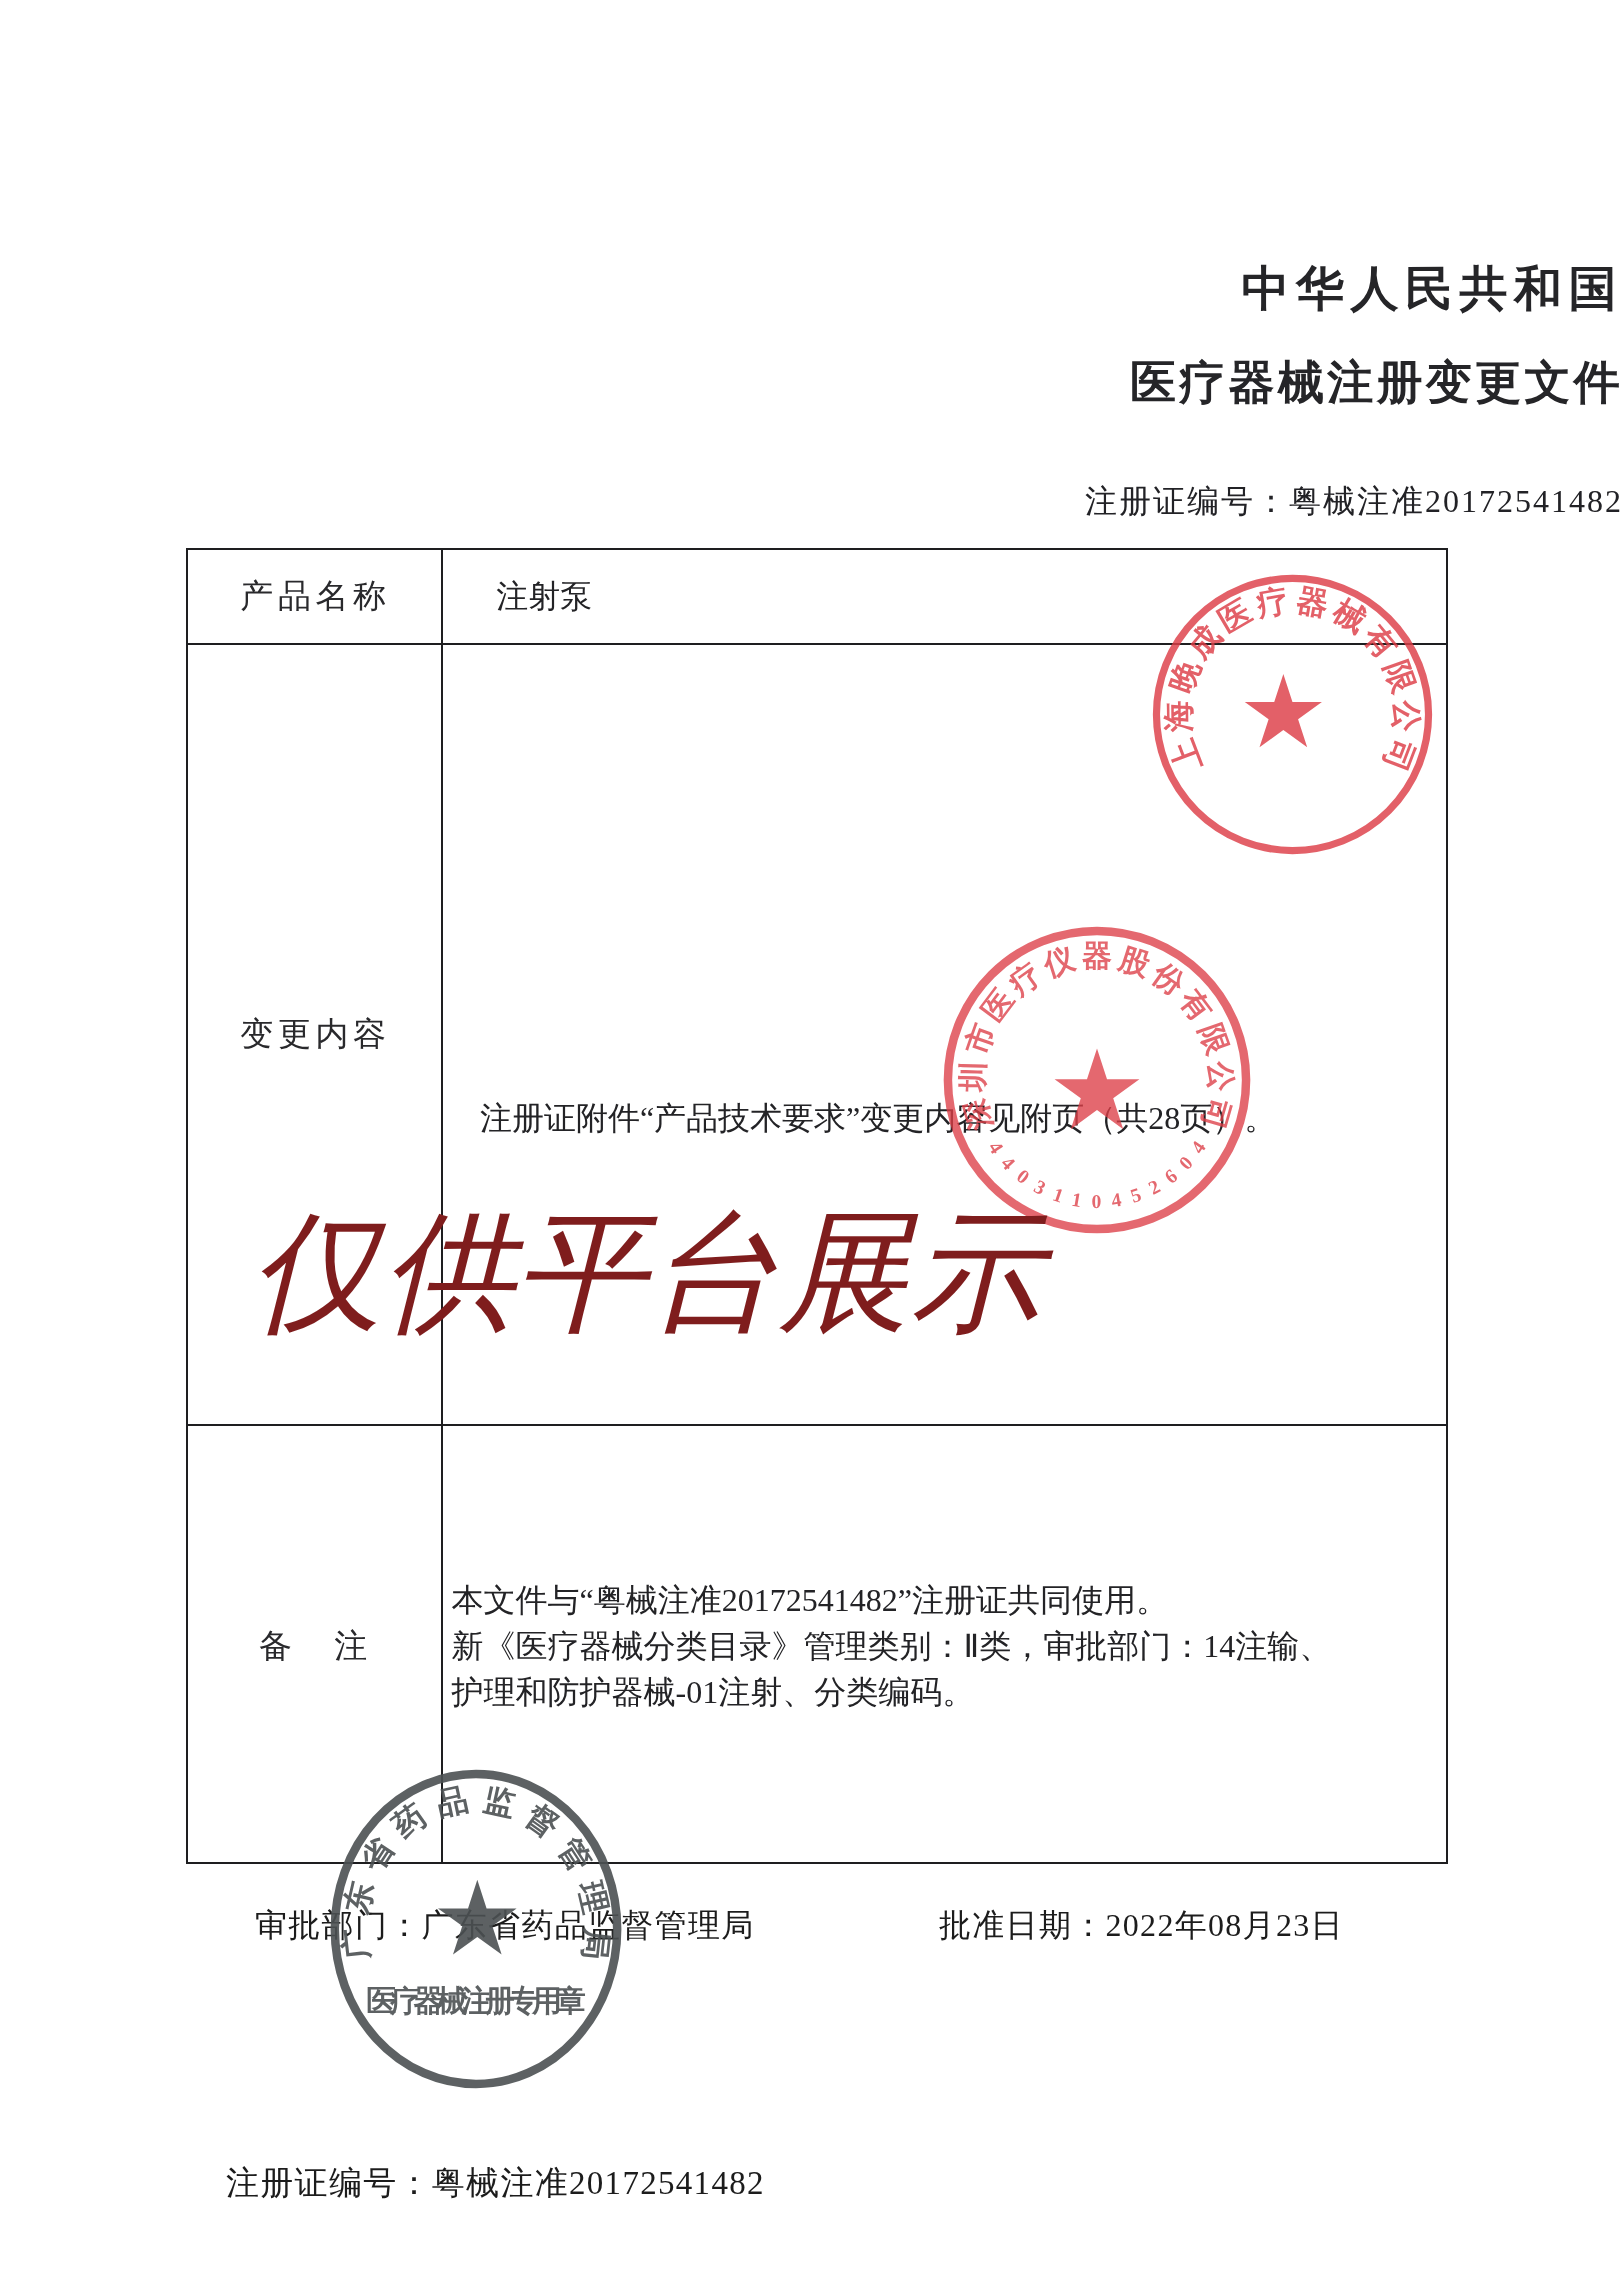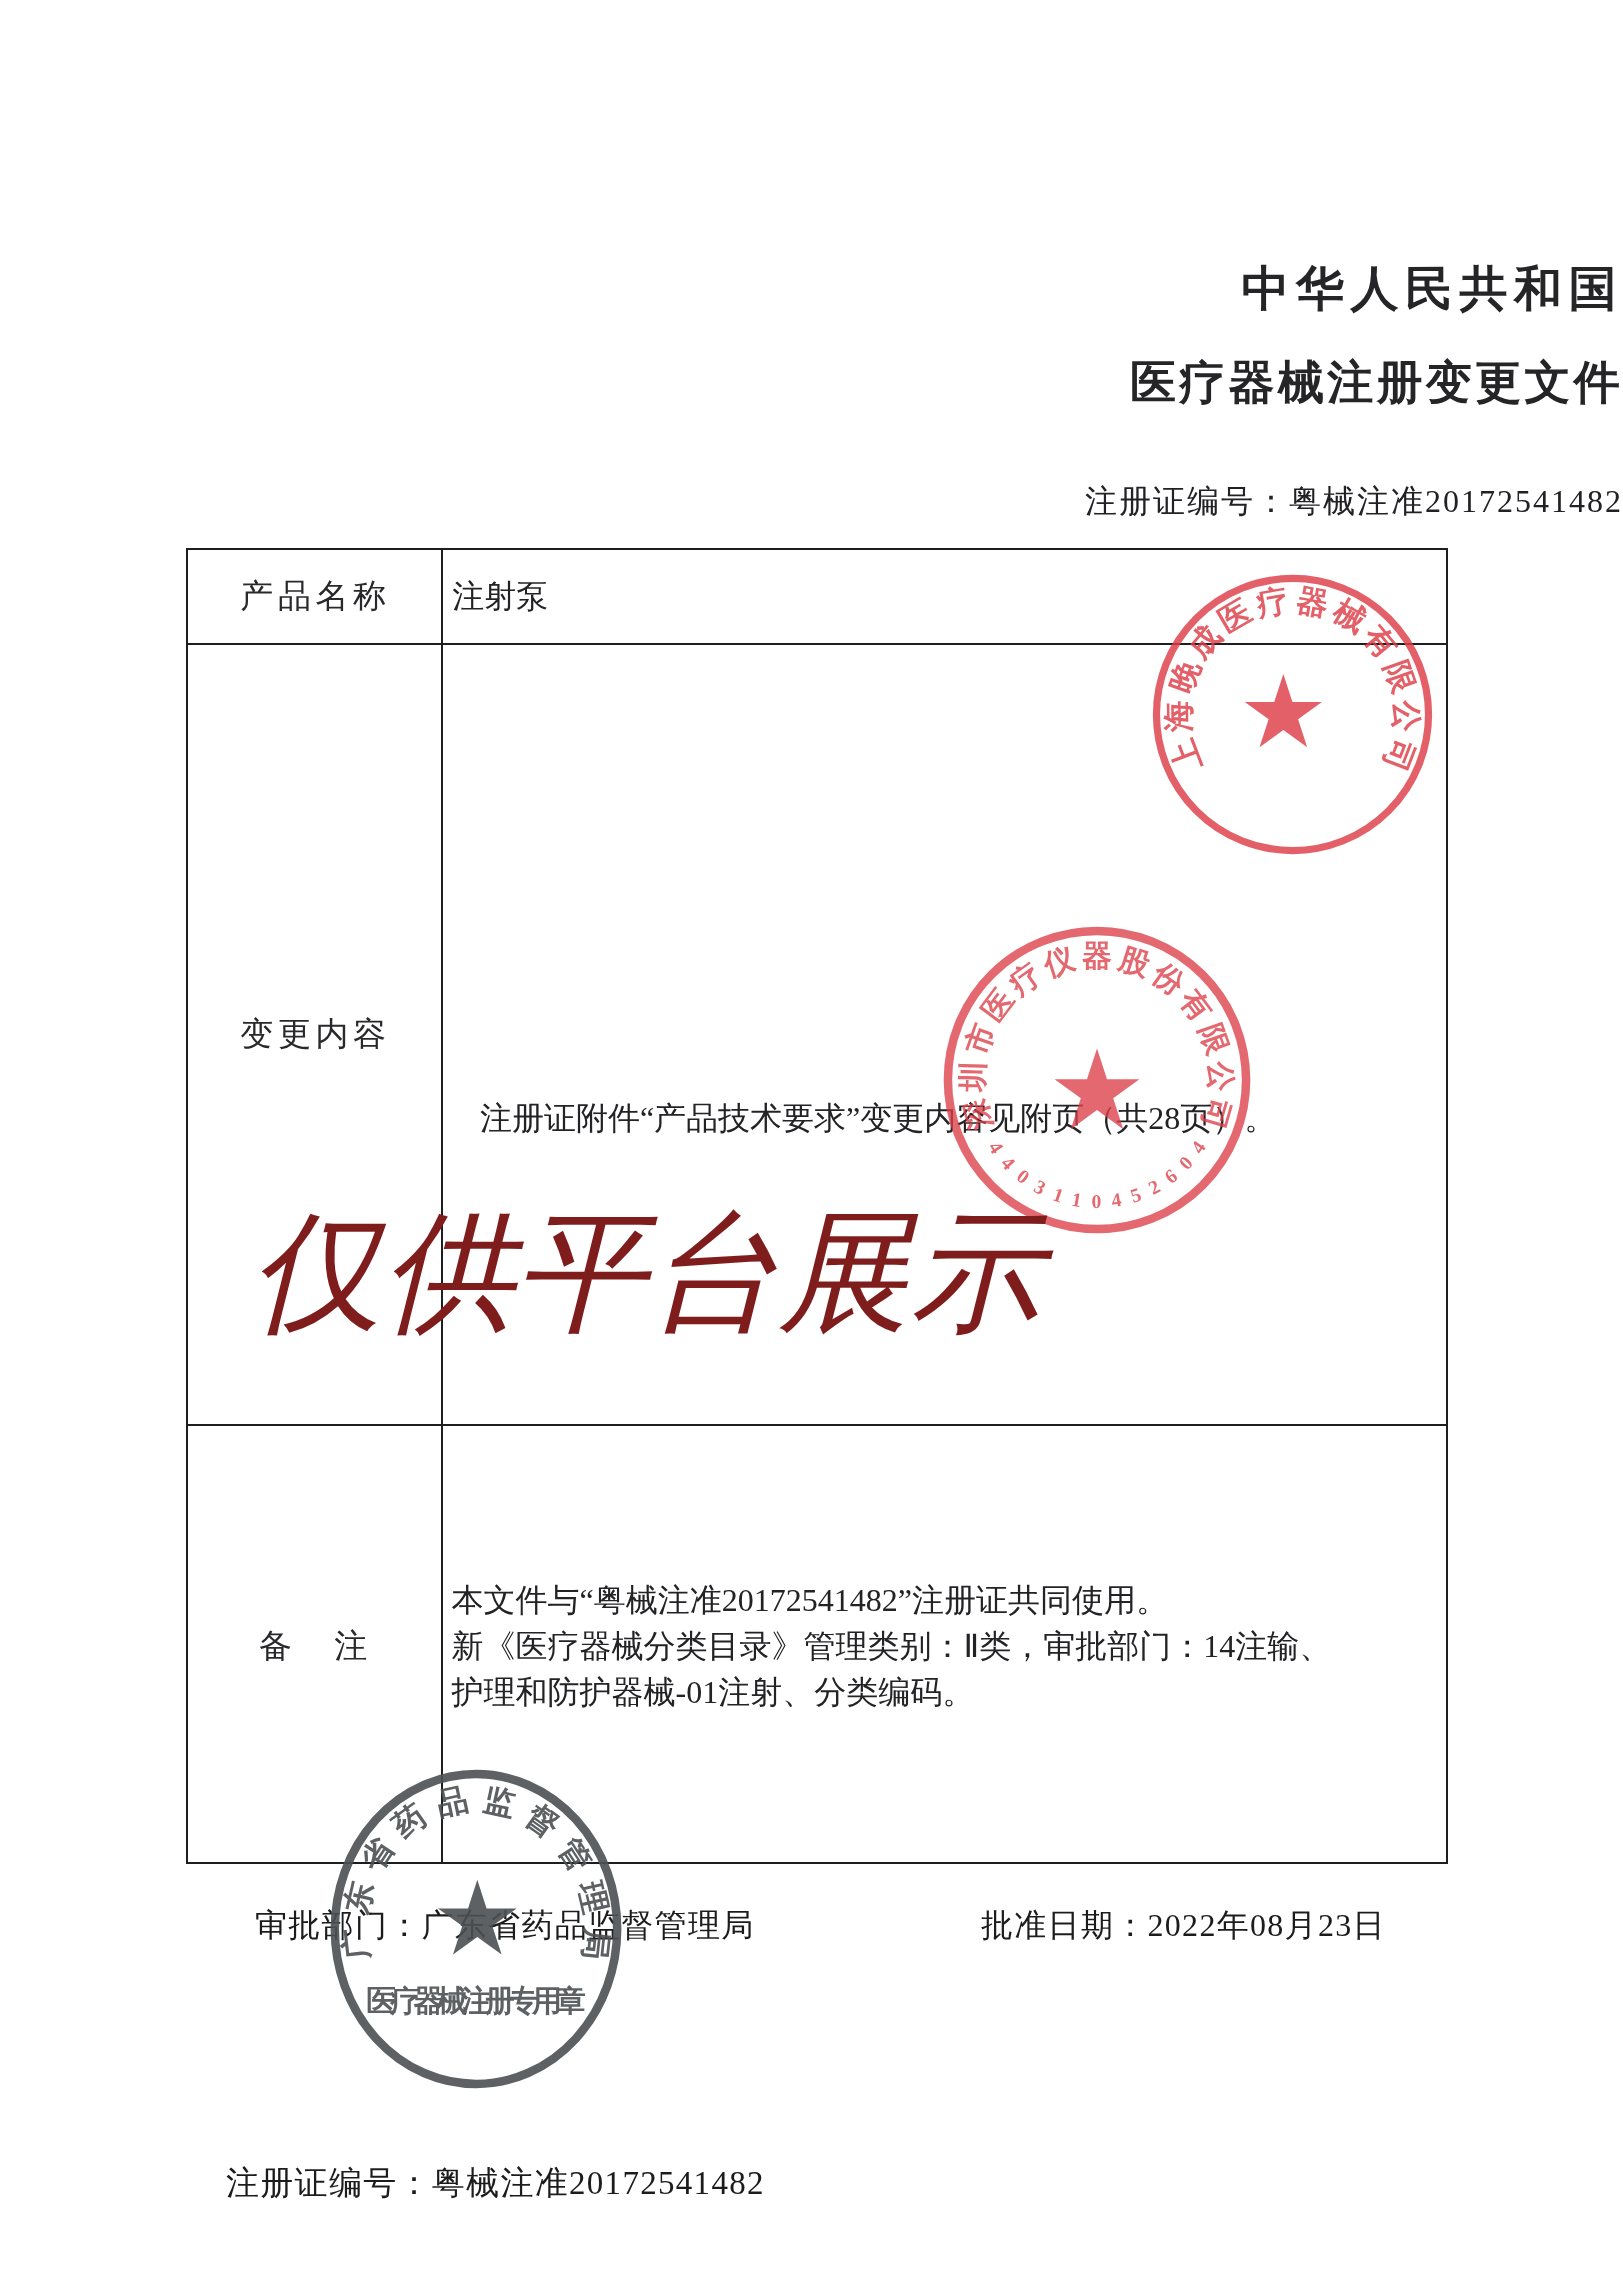--- a/index.html
+++ b/index.html
@@ -52,34 +52,34 @@
     font-size:33px;color:#29292c;letter-spacing:4.6px;
     white-space:nowrap;
   }
   .lab-r1{top:0;height:93px;}
   .lab-r2{top:95px;height:779px;}
   .lab-r3{top:876px;height:440px;}
   .cell-value{
     position:absolute;left:255px;width:1007px;box-sizing:border-box;
     font-size:32px;color:#232326;
   }
-  .val-r1{top:0;height:93px;display:flex;align-items:center;padding-left:9.2px;}
+  .val-r1{top:0;height:93px;display:flex;align-items:center;padding-left:9.2px;margin-left:44px;}
   .val-r2{top:95px;height:948px;display:flex;align-items:center;padding-left:7.9px;}
   .val-r2 .indent{text-indent:29px;display:block;padding-right:19.6px;}
   .val-r3{
     top:876px;height:440px;display:flex;flex-direction:column;
     justify-content:center;padding-left:8.5px;line-height:46px;
   }
   
   .approval-dept{
     left:255px;top:1904px;font-size:32px;letter-spacing:1.3px;
     white-space:nowrap;z-index:1;
   }
   .approval-date{
-    left:981px;top:1904px;font-size:32px;letter-spacing:1.3px;
+    left:939px;top:1904px;font-size:32px;letter-spacing:1.3px;
     white-space:nowrap;z-index:1;
   }
   .footer-reg{
     left:226px;top:2161px;font-size:33px;letter-spacing:1.3px;
     white-space:nowrap;z-index:1;
   }
   
   .watermark{
     left:250px;top:1203px;
     font-size:132px;line-height:1.08;letter-spacing:0px;

